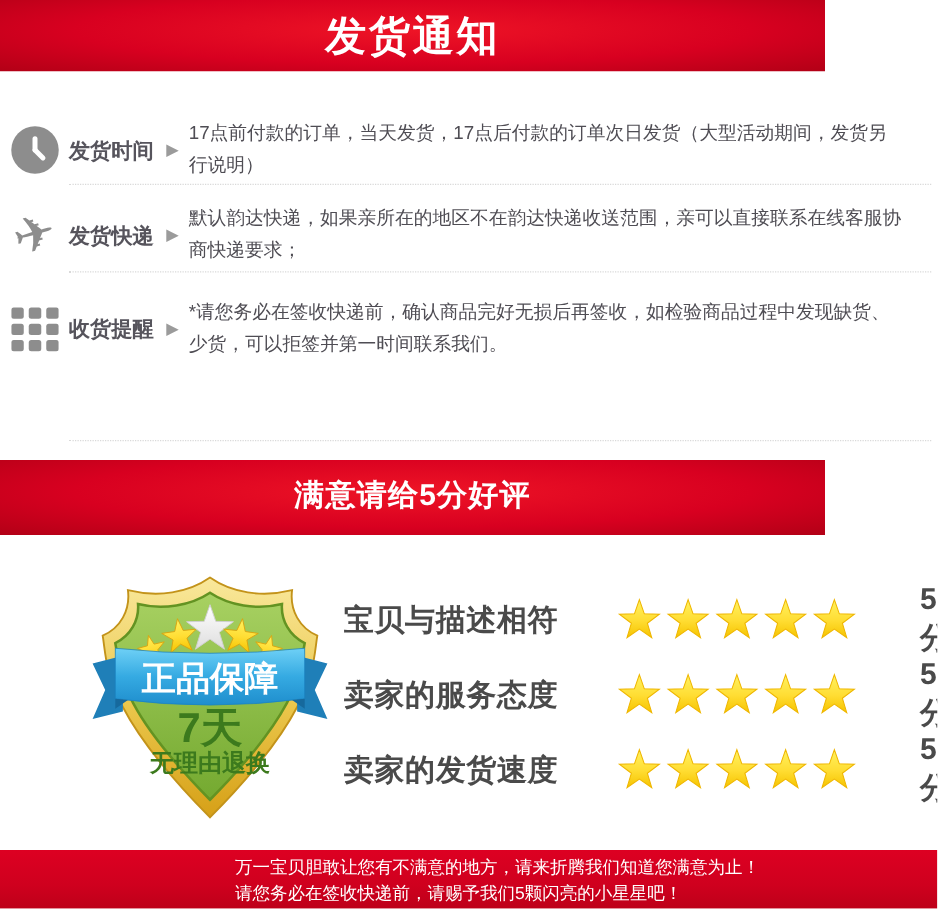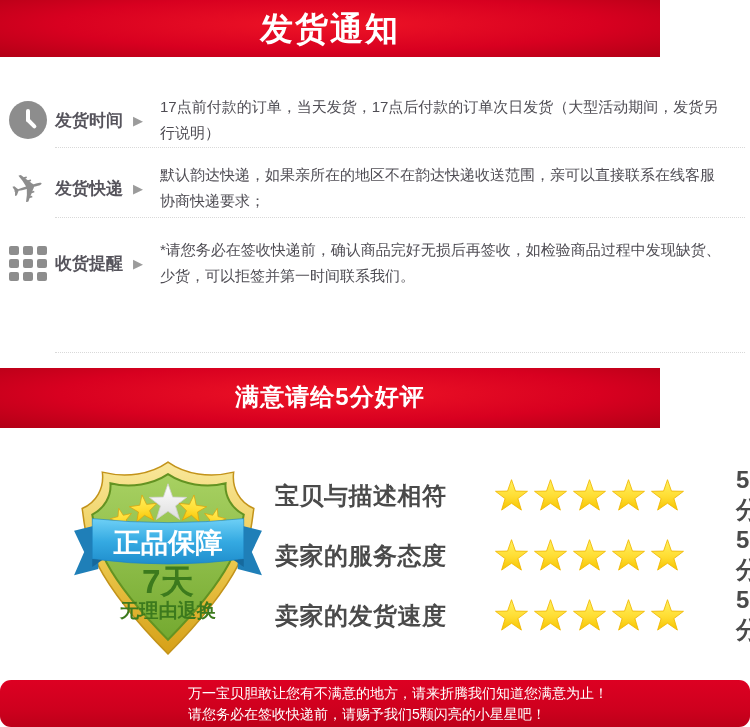--- a/index.html
+++ b/index.html
@@ -13,21 +13,21 @@
   .banner-rate { top:368px; height:60px; line-height:58px; font-size:24px; letter-spacing:1px; }
 
   
   .notice-row { position:absolute; left:0; width:750px; display:flex; align-items:center; }
   .row-time { top:92px; height:56px; }
   .row-express { top:156px; height:64px; }
   .row-receipt { top:230px; height:66px; }
   .icon-cell { width:55px; display:flex; justify-content:center; align-items:center; flex:0 0 55px; }
   .notice-label { flex:0 0 72px; font-weight:bold; font-size:17px; color:#56545c; }
   .arrow { color:#9b9b9b; font-size:13px; margin:0 6px 0 6px; flex:0 0 auto; }
-  .notice-text { flex:1; font-size:15px; color:#4f4d54; line-height:26px; margin-left:11px; padding-right:28px; }
+  .notice-text { flex:1; font-size:15px; color:#4f4d54; line-height:26px; margin-left:2px; padding-right:28px; }
 
   .hr { position:absolute; left:55px; right:5px; border-top:1px dotted #d9d9d9; height:0; }
   .hr1 { top:147px; } .hr2 { top:217px; } .hr3 { top:352px; }
 
   
   .plane-glyph { display:inline-block; font-size:40px; color:#8d8d8d; transform:rotate(-16deg); line-height:1; }
 
   
   .badge-svg { position:absolute; left:70px; top:458px; width:196px; height:202px; }
 
@@ -35,21 +35,21 @@
   .rate-row { position:absolute; left:275px; height:44px; display:flex; align-items:center;gap:40px; }
   .rr1 { top:474px; } .rr2 { top:534px; } .rr3 { top:594px; }
   .rate-label { flex:0 0 174px; font-size:24px; font-weight:bold; color:#4a4a4a; letter-spacing:0.5px; }
   .stars { display:flex; gap:2px; margin:0 10px 0 4px; }
   .star-svg { width:37px; height:37px; display:block; }
   .score { font-size:24px; font-weight:bold; color:#4a4a4a; }
 
   
   .footer { position:absolute; left:0; top:680px; width:750px; height:47px; color:#fff;
             background:linear-gradient(180deg,#dd0022 0%, #cf001e 60%, #bd0019 100%);
-            font-size:14px; line-height:21px; padding:3px 0 0 188px;border-radius:11px; }
+            font-size:14px; line-height:21px; padding:3px 0 0 188px; }
 </style>
 </head>
 <body>
 
 <svg width="0" height="0" style="position:absolute" aria-hidden="true">
   <defs>
     <linearGradient id="gStar" x1="0" y1="0" x2="0" y2="1">
       <stop offset="0" stop-color="#fff261"></stop>
       <stop offset="0.55" stop-color="#ffdd33"></stop>
       <stop offset="1" stop-color="#f6c400"></stop>

